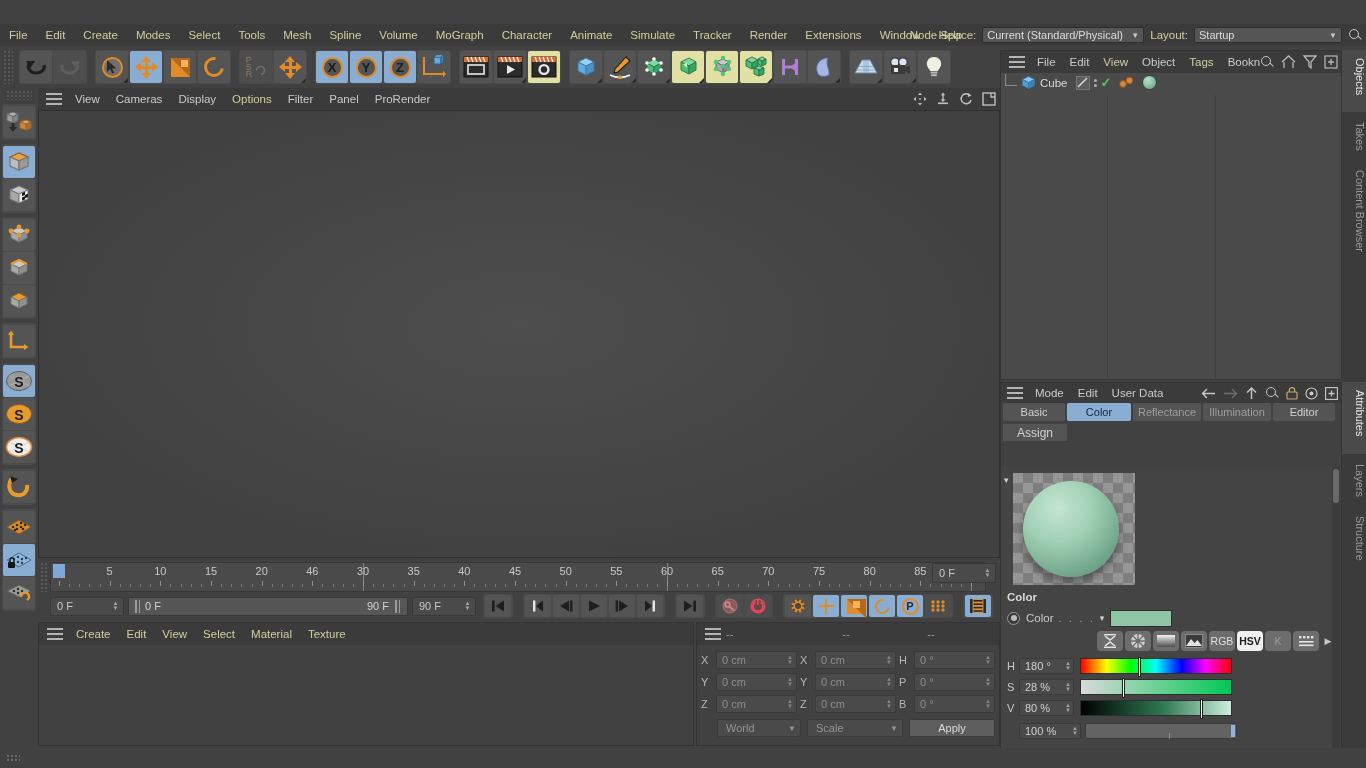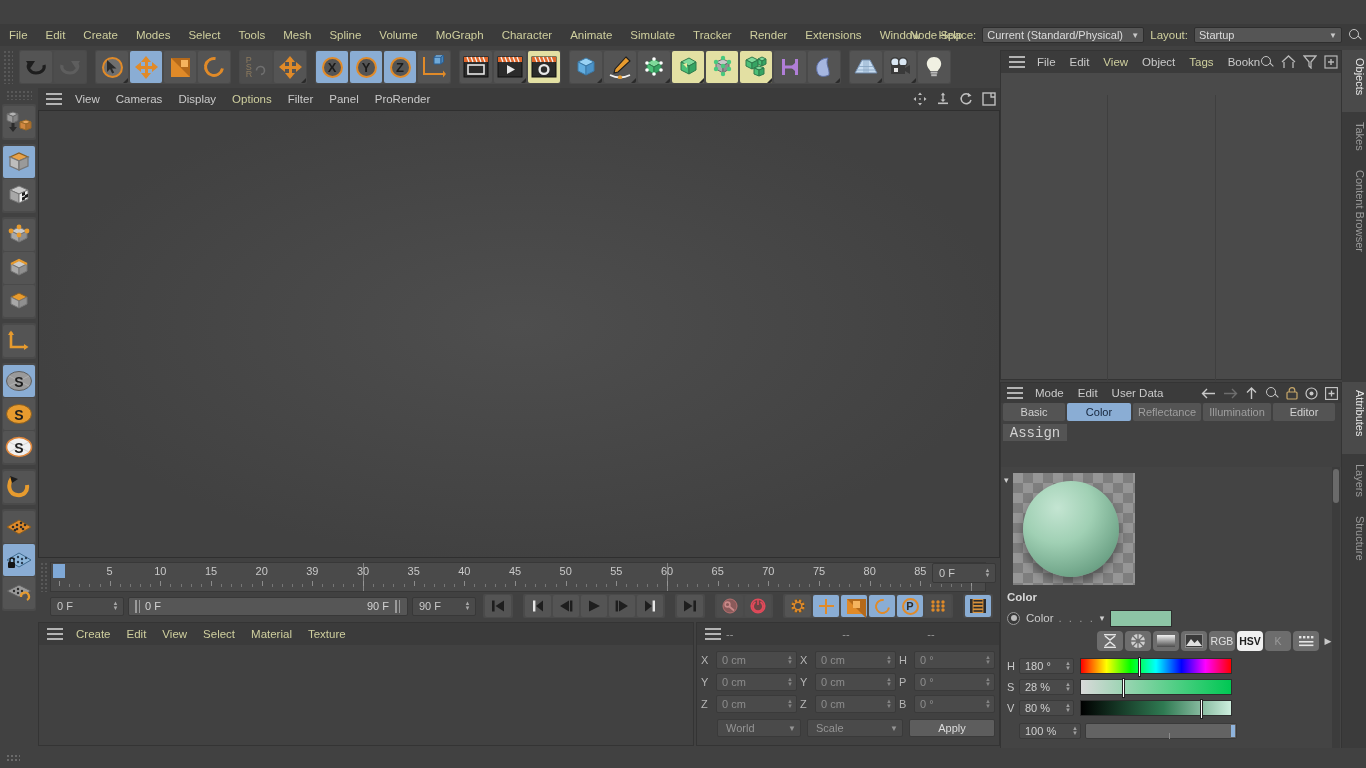--- a/index.html
+++ b/index.html
@@ -218,21 +218,21 @@
   .atmenu .mitem { padding:0 7px; font-size:11.5px; height:20px; line-height:20px; }
   .at-right { position:absolute; right:3px; top:0; height:20px; display:flex; align-items:center; gap:7px;}
   .attitle { height:22px; display:flex; align-items:center; gap:6px; padding-left:4px; font-size:11.5px;
              color:#d8d8d8; }
   .attabs { display:flex; gap:2px; padding:0 2px; height:18px; }
   .attab { height:18px; background:#545454; border-radius:2px; display:flex;align-items:center;
            justify-content:center; font-size:11px; color:#d2d2d2; padding:0 8px;}
   .attab.sel { background:#8aadd4; color:#15243a; }
   .attab.dim { color:#9e9e9e; }
   .atassign { margin:3px 2px 0 2px; width:64px; height:17px; background:#545454; border-radius:0;
-              display:flex;align-items:center;justify-content:center; font-size:14px; color:#d2d2d2;font-family:Liberation Mono, monospace;}
+              display:flex;align-items:center;justify-content:center; font-size:12px; color:#d2d2d2;}
   .atbody { position:absolute; left:0; top:84px; width:340px; height:300px; background:#444444; }
 
   .prevsphere { position:absolute; left:12px; top:6px; width:122px; height:112px;
      background-image:
         linear-gradient(45deg,#7e7e7e 25%,transparent 25%,transparent 75%,#7e7e7e 75%),
         linear-gradient(45deg,#7e7e7e 25%,#969696 25%,#969696 75%,#7e7e7e 75%);
      background-size:20px 20px; background-position:0 0,10px 10px; overflow:hidden;}
   .prevsphere::after{content:"";position:absolute; left:10px; top:8px; width:96px;height:96px;border-radius:50%;
      background: radial-gradient(circle at 36% 28%, #c4e5d2 0%, #a0d0b4 38%, #6fa488 75%, #4e7d65 100%);
      box-shadow:0 6px 10px rgba(0,0,0,.35);}
@@ -753,21 +753,21 @@
         <div class="tllab" style="left: 8px;">0</div>
         <div class="tltick" style="left: 8px;"></div>
         <div class="tllab" style="left: 58.6667px;">5</div>
         <div class="tltick" style="left: 58.6667px;"></div>
         <div class="tllab" style="left: 109.333px;">10</div>
         <div class="tltick" style="left: 109.333px;"></div>
         <div class="tllab" style="left: 160px;">15</div>
         <div class="tltick" style="left: 160px;"></div>
         <div class="tllab" style="left: 210.667px;">20</div>
         <div class="tltick" style="left: 210.667px;"></div>
-        <div class="tllab" style="left: 261.333px;">39</div>
+        <div class="tllab" style="left: 261.333px;">46</div>
         <div class="tltick" style="left: 261.333px;"></div>
         <div class="tllab" style="left: 312px;">30</div>
         <div class="tltick" style="left: 312px;"></div>
         <div class="tllab" style="left: 362.667px;">35</div>
         <div class="tltick" style="left: 362.667px;"></div>
         <div class="tllab" style="left: 413.333px;">40</div>
         <div class="tltick" style="left: 413.333px;"></div>
         <div class="tllab" style="left: 464px;">45</div>
         <div class="tltick" style="left: 464px;"></div>
         <div class="tllab" style="left: 514.667px;">50</div>
@@ -1133,20 +1133,44 @@
           </svg>
         <svg width="14" height="14" viewBox="0 0 14 14">
             <rect x="1" y="1" width="12" height="12" fill="none" stroke="#b8b8b8" stroke-width="1.2"></rect>
             <path d="M7 4 V10 M4 7 H10" stroke="#b8b8b8" stroke-width="1.4"></path>
           </svg>
       </div>
     </div>
     <div class="omtree">
       <div class="omcol" style="left:106px"></div>
       <div class="omcol" style="left:214px"></div>
+      <div class="omrow">
+        <span class="elbow"></span>
+        <svg width="15" height="15" viewBox="0 0 15 15">
+          <path d="M1.5 4.5 L7.5 1.5 L13.5 4.5 L7.5 7.5 Z" fill="#8cc8ee" stroke="#3c7aa8"></path>
+          <path d="M1.5 4.5 L7.5 7.5 L7.5 13.5 L1.5 10.5 Z" fill="#4f9dd0" stroke="#3c7aa8"></path>
+          <path d="M13.5 4.5 L7.5 7.5 L7.5 13.5 L13.5 10.5 Z" fill="#3b84b8" stroke="#3c7aa8"></path>
+        </svg>
+        <span class="omname">Cube</span>
+        <span class="tagbox" style="position:relative">
+          <svg width="12" height="12" viewBox="0 0 12 12" style="position:absolute;left:0;top:0">
+              <path d="M1 10 L10 1" stroke="#d8d8d8" stroke-width="1.6"></path>
+            </svg>
+        </span>
+        <span class="dots2">
+            <i></i>
+            <i></i>
+          </span>
+        <span class="checkg">✓</span>
+        <svg width="17" height="15" viewBox="0 0 17 15" style="margin-left:3px">
+          <circle cx="5" cy="9" r="3.4" fill="#d8853a" stroke="#8a5420"></circle>
+          <circle cx="11.5" cy="5.5" r="3.4" fill="#d8853a" stroke="#8a5420"></circle>
+        </svg>
+        <span class="tagsphere" style="margin-left:3px"></span>
+      </div>
     </div>
   </div>
 
   <div class="attr">
     <div class="atmenu">
       <div class="hamb" style="margin:0 5px 0 6px">
           <i></i>
           <i></i>
           <i></i>
         </div>

